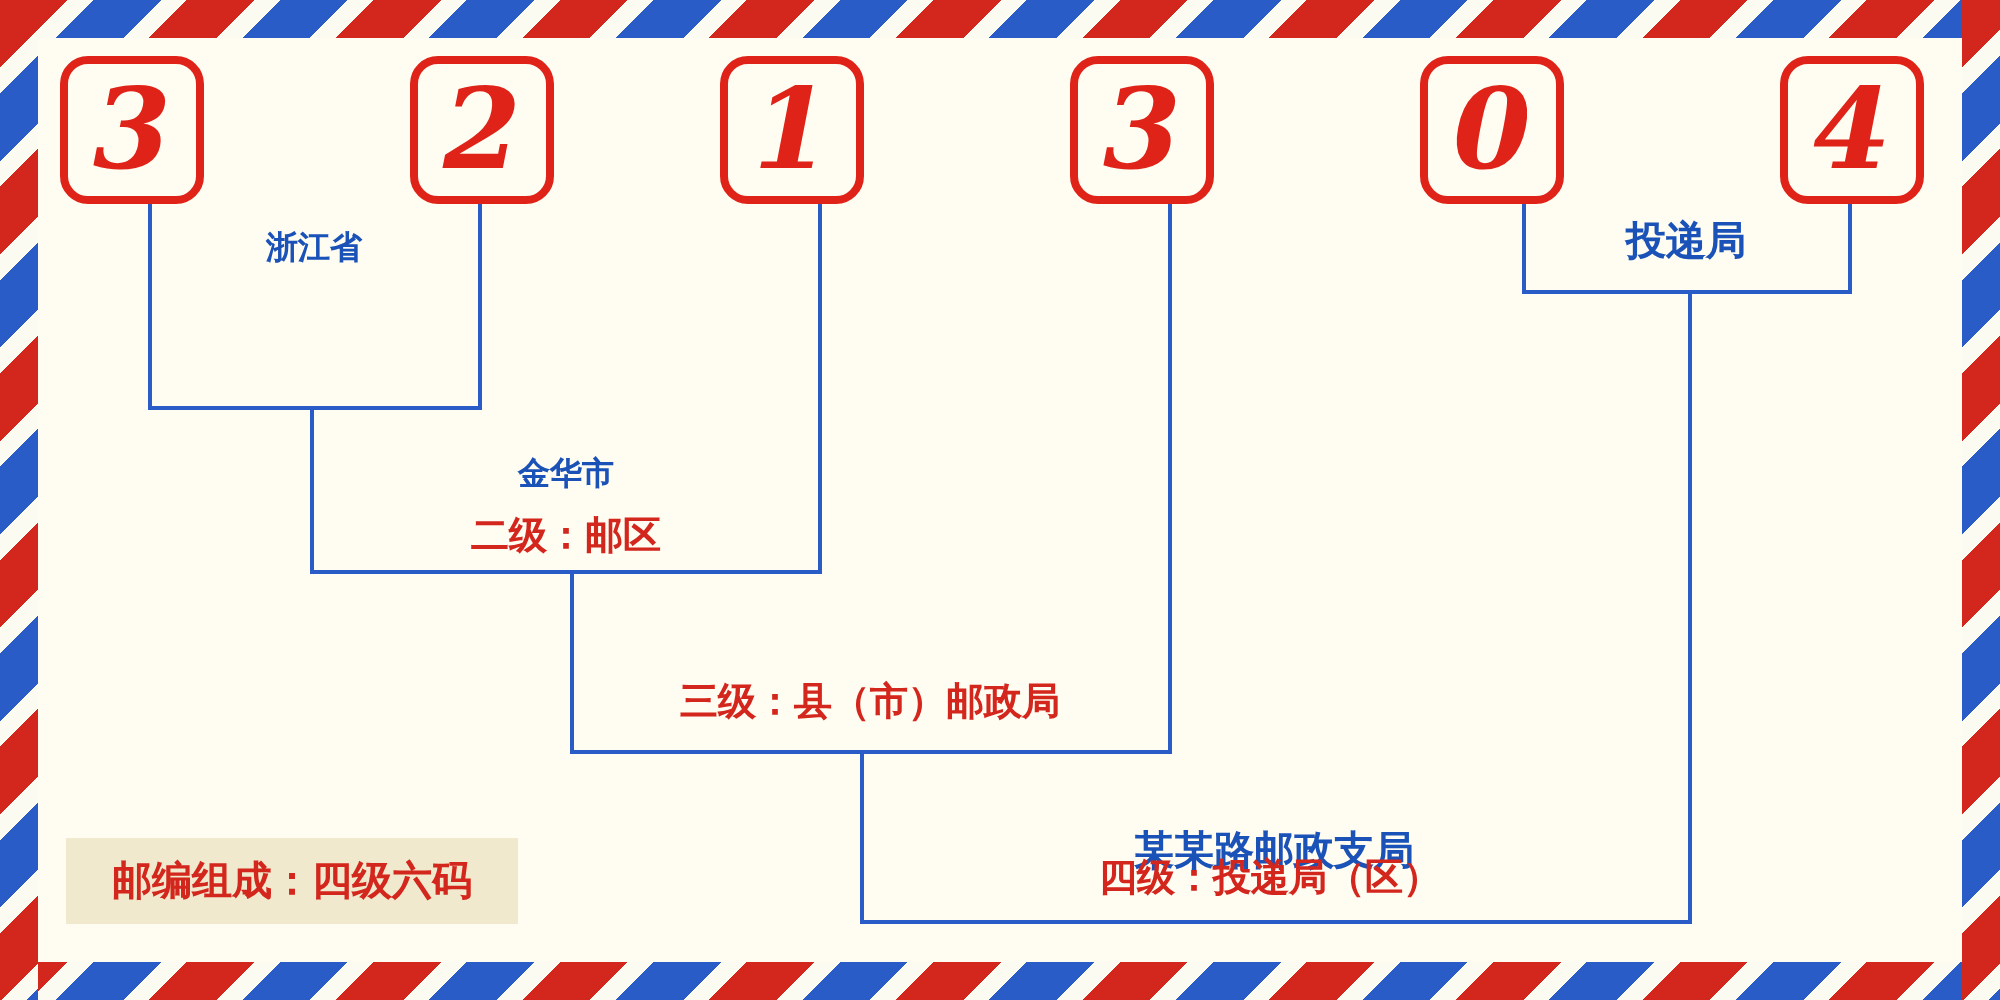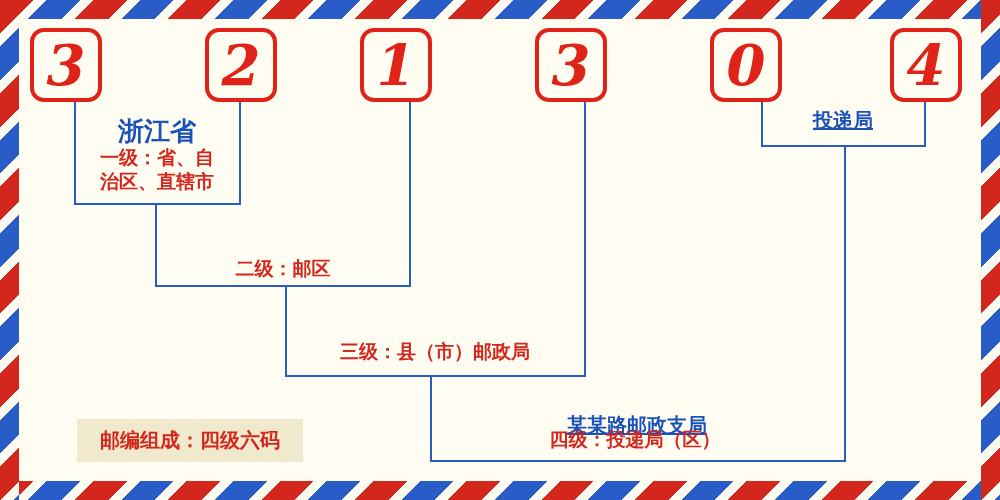--- a/index.html
+++ b/index.html
@@ -43,33 +43,33 @@
   }
 
   
   .vl, .hl { position:absolute; background: var(--line_blue,#2a5cc8); z-index:1; }
   .vl { width:2px; }
   .hl { height:2px; }
 
   
   .lbl-blue {
     position:absolute; color: var(--blue,#1a52b8);
-    font-weight:bold; font-size:26px; text-align:center; z-index:2;
+    font-weight:bold; font-size:16px; text-align:center; z-index:2;
   }
-  .lbl-blue.sm { font-size:20px;text-decoration:underline; }
+  .lbl-blue.sm { font-size:20px; }
   .lbl-red {
     position:absolute; color: var(--red,#d3261d);
     font-weight:bold; font-size:19px; text-align:center; line-height:24px; z-index:2;
   }
 
   .footer-note {
     position:absolute; left:33px; top:419px; width:226px; height:43px;
     background: var(--footer_bg,#f1e9cd);
     color: var(--red,#d3261d); font-weight:bold; font-size:20px;
-    display:flex; align-items:center; justify-content:center; z-index:2;margin-left:44px;
+    display:flex; align-items:center; justify-content:center; z-index:2;
   }
 </style>
 </head>
 <body>
 
 <div class="canvas">
 
   <div class="edge edge-h edge-top"></div>
   <div class="edge edge-h edge-bottom"></div>
   <div class="edge edge-v edge-left"></div>
@@ -96,25 +96,22 @@
 
   <div class="vl" style="left:430px; top:375px; height:87px"></div>
   <div class="hl" style="left:430px; top:460px; width:416px"></div>
   <div class="vl" style="left:844px; top:145px; height:317px"></div>
 
   <div class="vl" style="left:761px; top:100px; height:47px"></div>
   <div class="hl" style="left:761px; top:145px; width:165px"></div>
   <div class="vl" style="left:924px; top:100px; height:47px"></div>
 
   <div class="lbl-blue" style="left:67px; top:114px; width:180px">浙江省</div>
-  <div class="lbl-red" style="left:62px; top:146px; width:190px">
-    <span style="display:block">一级：省、自</span>
-    <span style="display:block">治区、直辖市</span>
-  </div>
 
+  <div class="lbl-blue" style="left:193px; top:227px; width:180px">金华市</div>
   <div class="lbl-red" style="left:193px; top:257px; width:180px">二级：邮区</div>
 
   <div class="lbl-red" style="left:295px; top:340px; width:280px">三级：县（市）邮政局</div>
 
   <div class="lbl-blue sm" style="left:507px; top:412px; width:260px">某某路邮政支局</div>
   <div class="lbl-red" style="left:505px; top:428px; width:260px">四级：投递局（区）</div>
 
   <div class="lbl-blue sm" style="left:783px; top:107px; width:120px">投递局</div>
 
   <div class="footer-note">邮编组成：四级六码</div>

